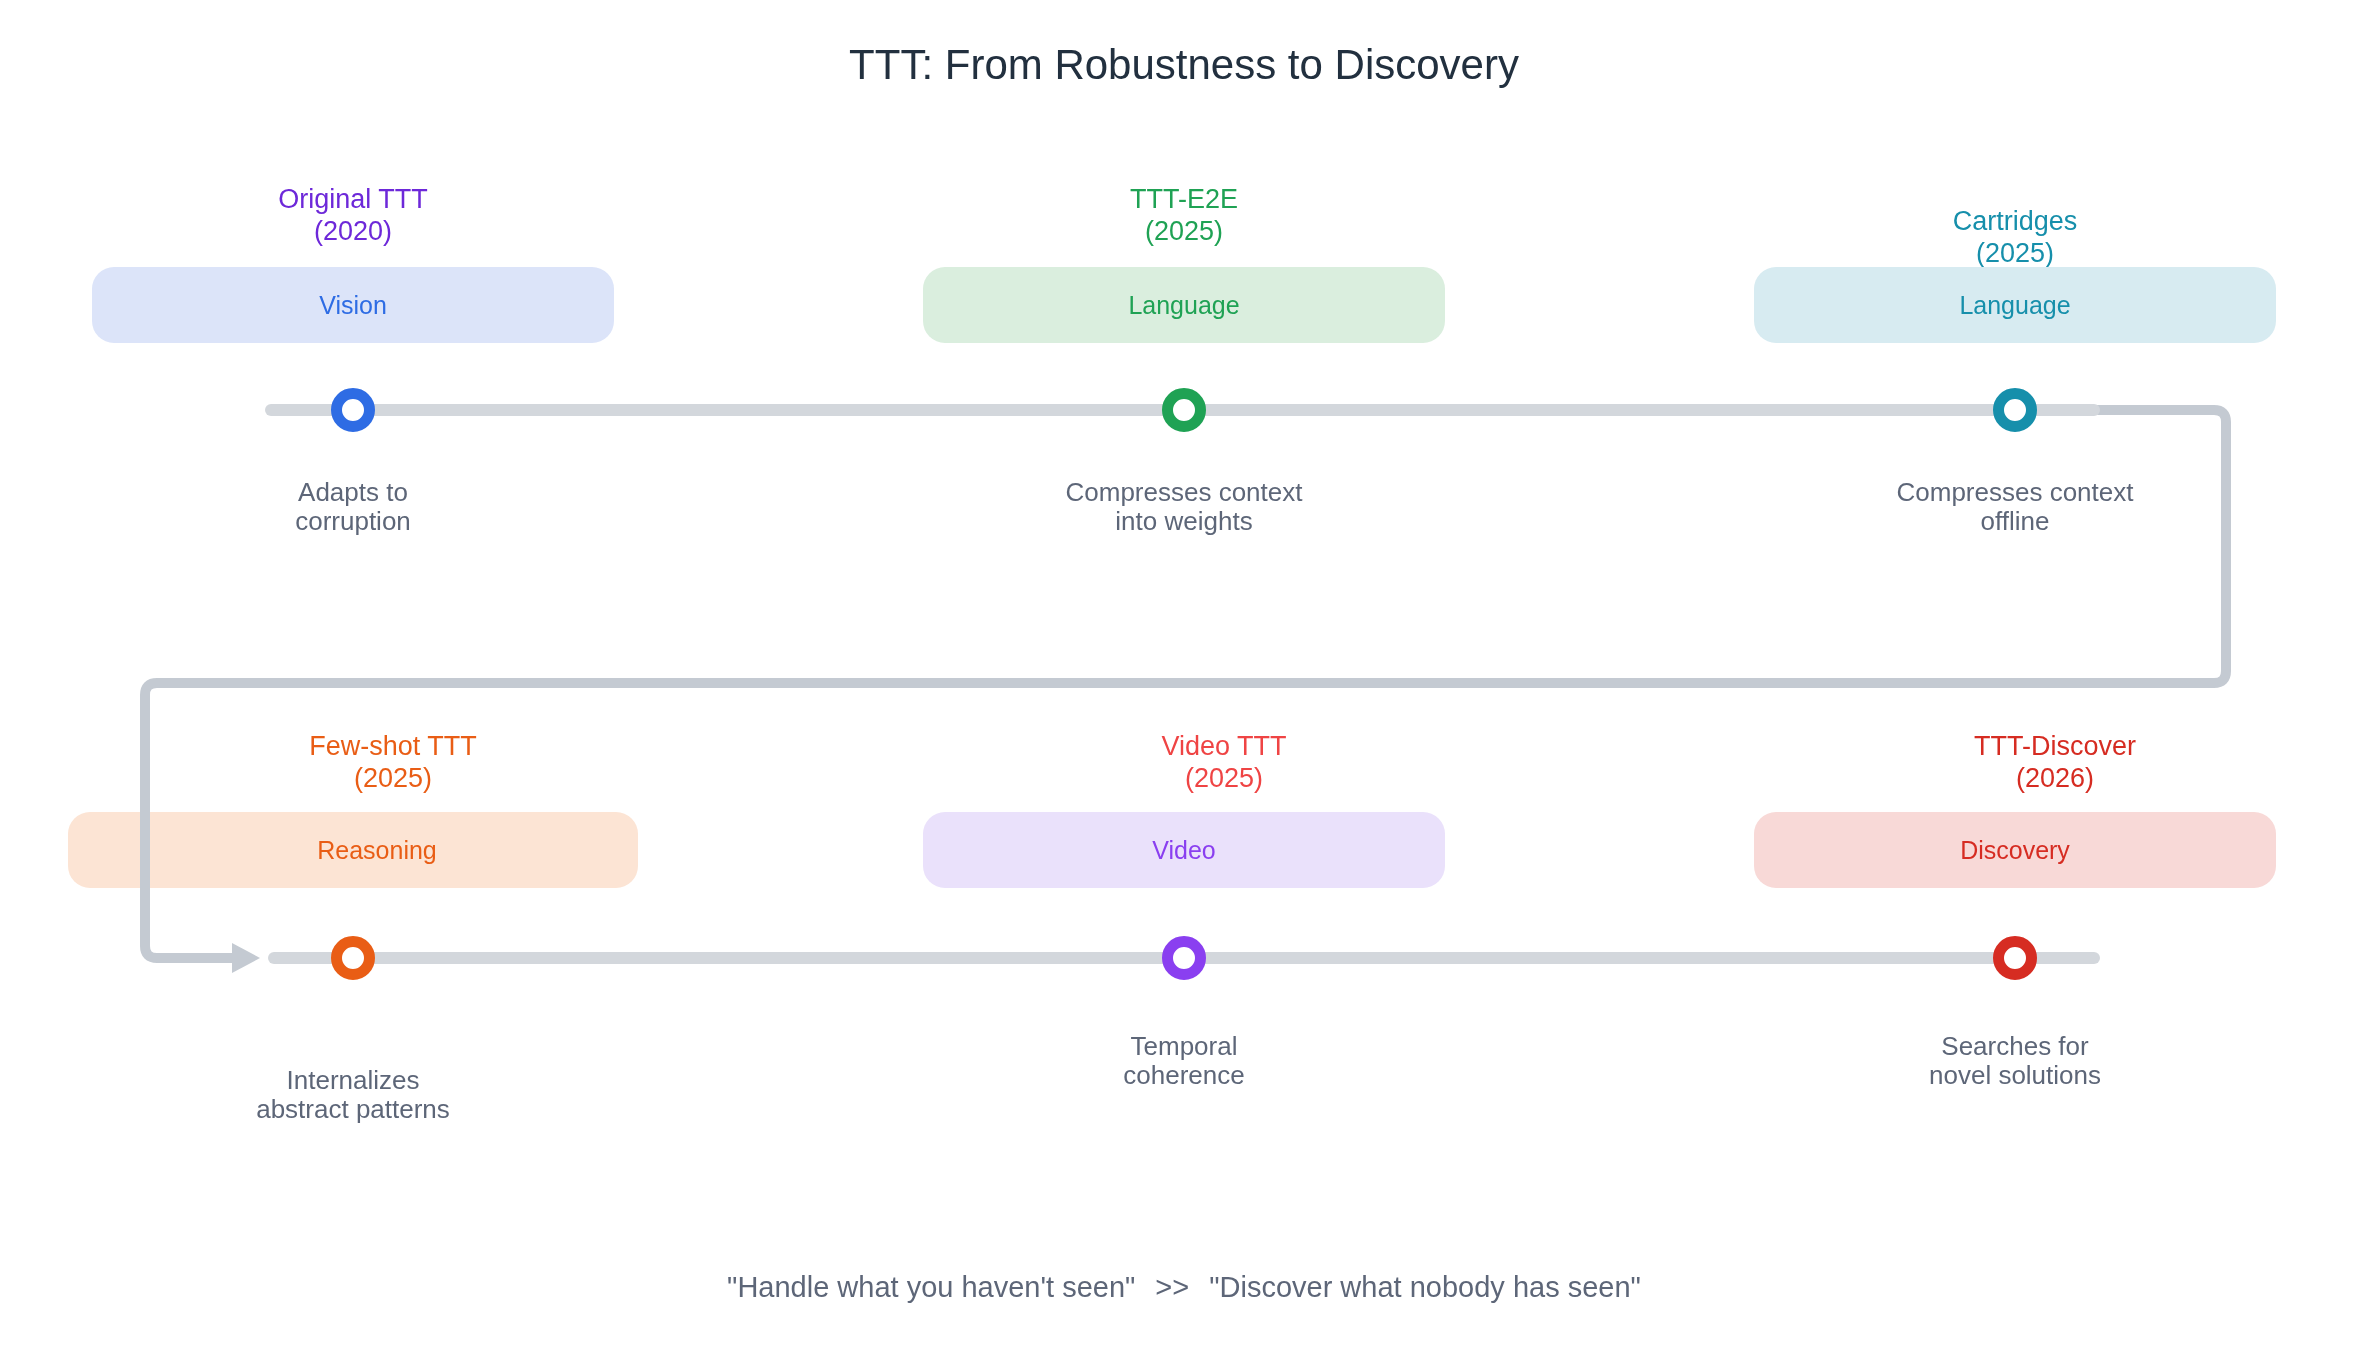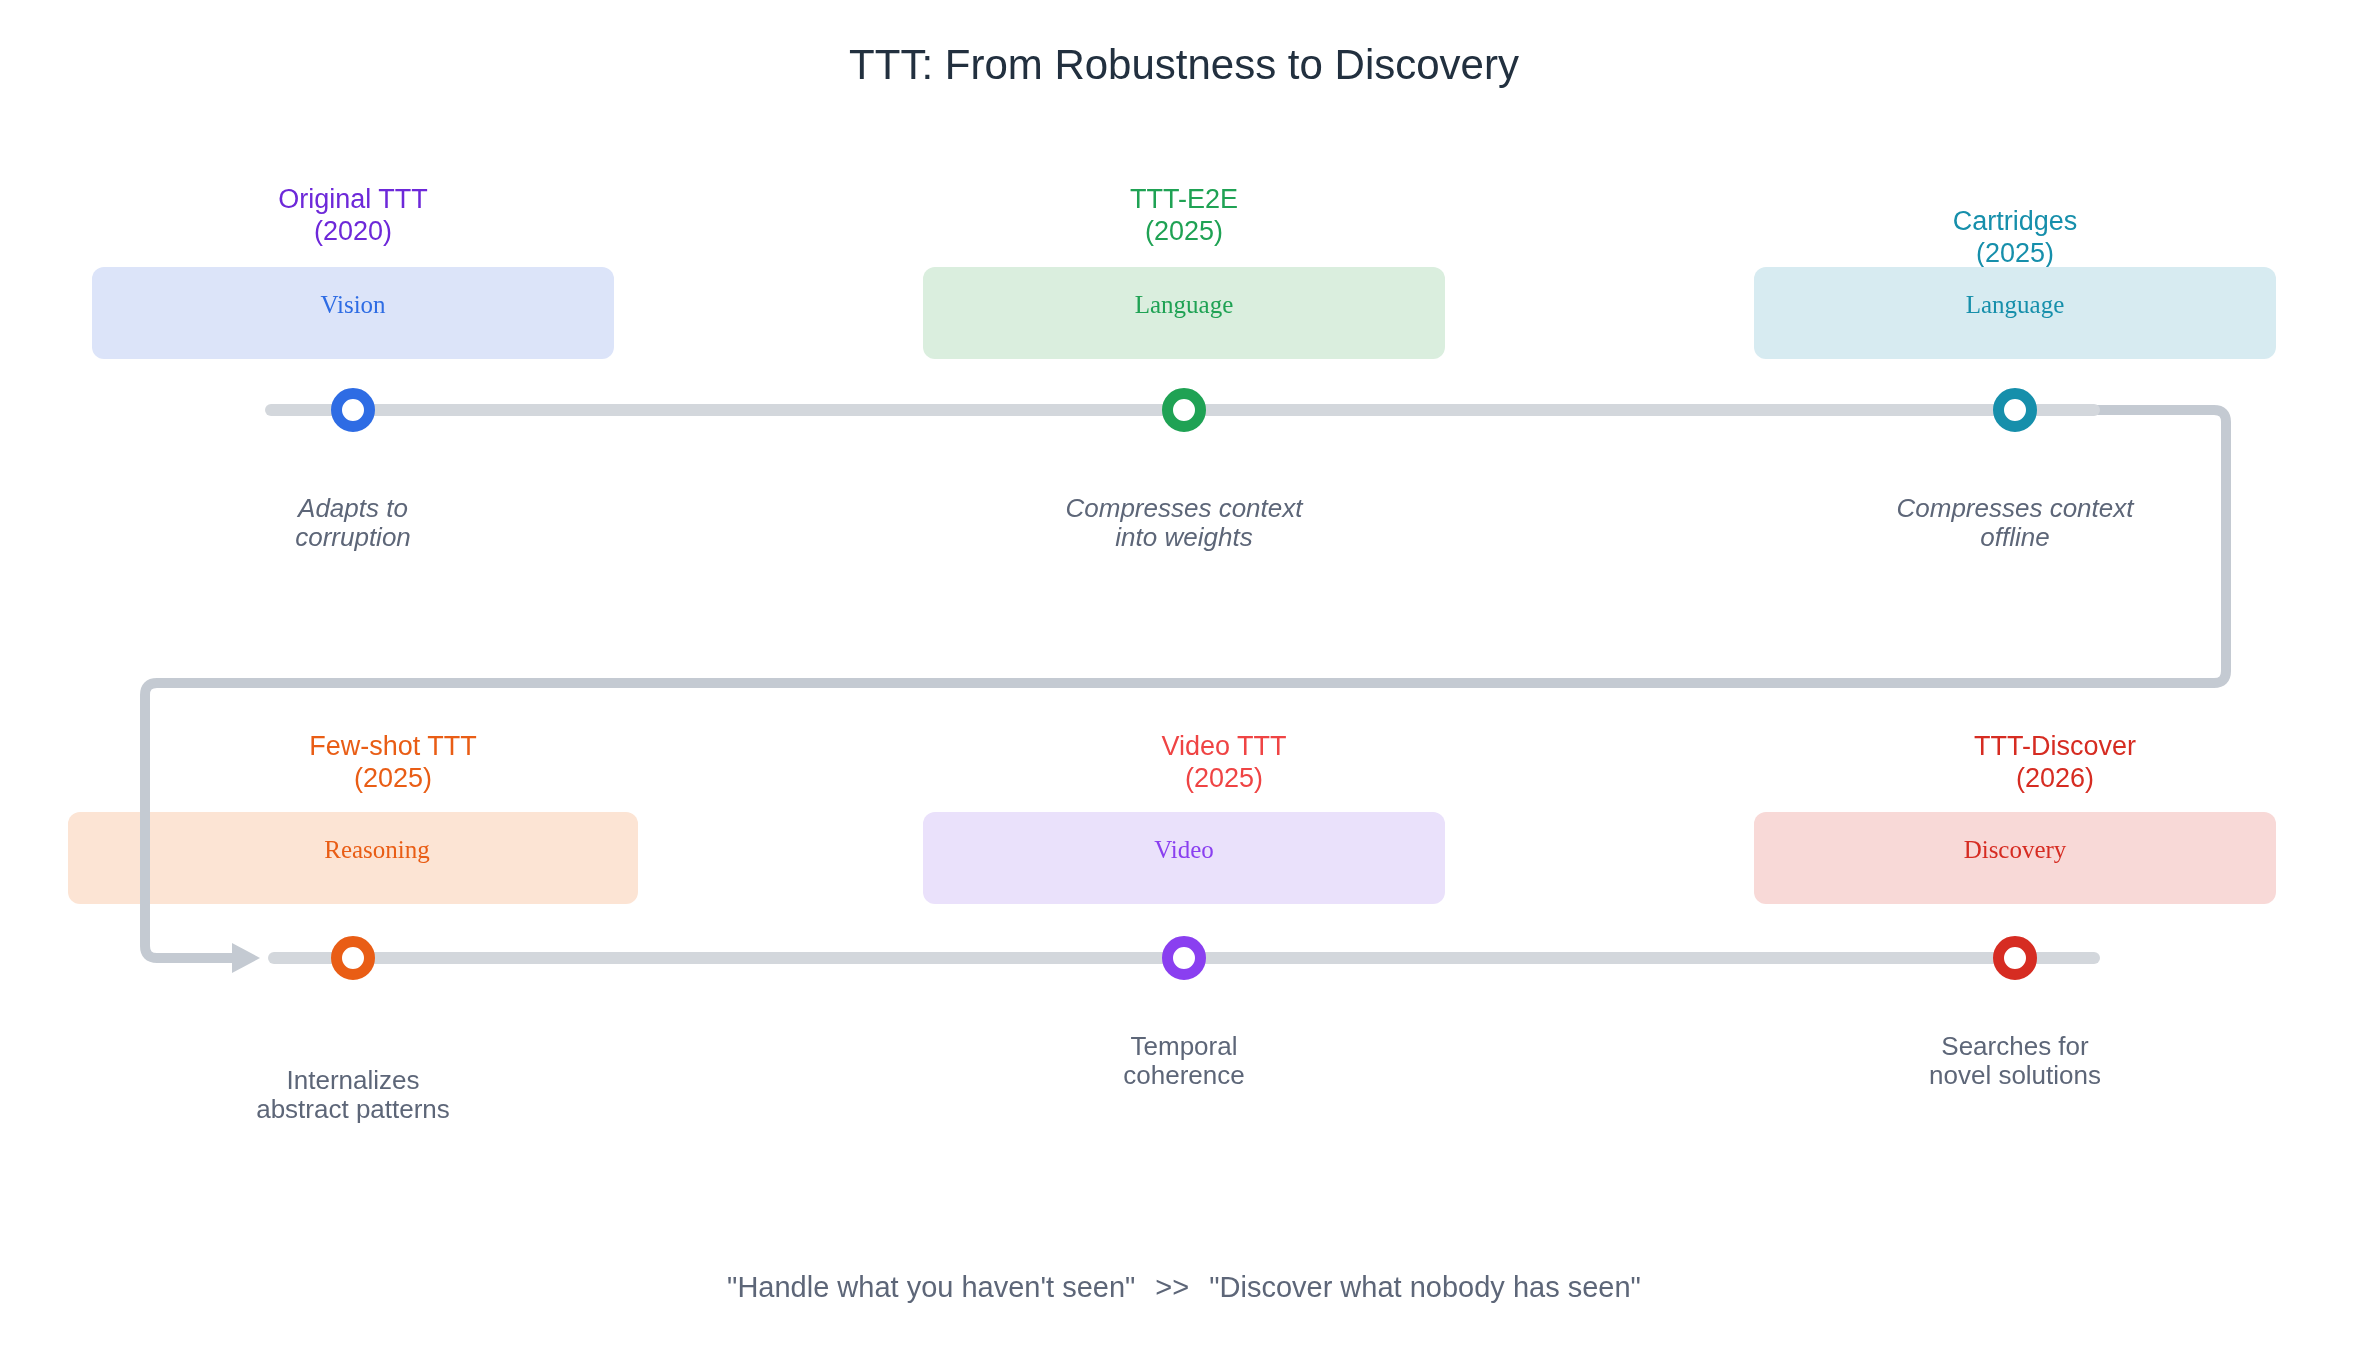--- a/index.html
+++ b/index.html
@@ -26,24 +26,23 @@
   .node-heading {
     position: absolute; transform: translateX(-50%);
     text-align: center; font-size: 27px; line-height: 32px;
     white-space: nowrap;
   }
   .r1.node-heading { top: 183px; }
   .r2.node-heading { top: 730px; margin-left: 40px; }
 
   .badge {
     position: absolute; transform: translateX(-50%);
-    width: 522px; height: 92px; border-radius: 12px;
+    width: 522px; height: 76px; border-radius: 22px;
     text-align: center; line-height: 76px; font-size: 25px;
     z-index: 1;
-    font-family: Liberation Serif, serif;
   }
   .r1.badge { top: 267px; }
   .r2.badge { top: 812px; }
 
   .tl-line {
     position: absolute; height: 12px; border-radius: 6px;
     z-index: 3;
   }
   .tl-line.r1 { left: 265px; top: 404px; width: 1835px; }
   .tl-line.r2 { left: 268px; top: 952px; width: 1832px; }
@@ -60,21 +59,21 @@
     background: #ffffff; z-index: 4;
   }
   .r1.marker { top: 388px; }
   .r2.marker { top: 936px; }
 
   .node-desc {
     position: absolute; transform: translateX(-50%);
     text-align: center; font-size: 26px; line-height: 29px;
     white-space: pre-line;
   }
-  .r1.node-desc { top: 494px; font-style: italic; }
+  .r1.node-desc { top: 478px; }
   .r2.node-desc { top: 1032px; }
 
   .footer-quote {
     position: absolute; top: 1271px; left: 1184px;
     transform: translateX(-50%);
     display: flex; align-items: center; gap: 20px;
     font-size: 29px; white-space: nowrap;
   }
 </style>
 </head>

